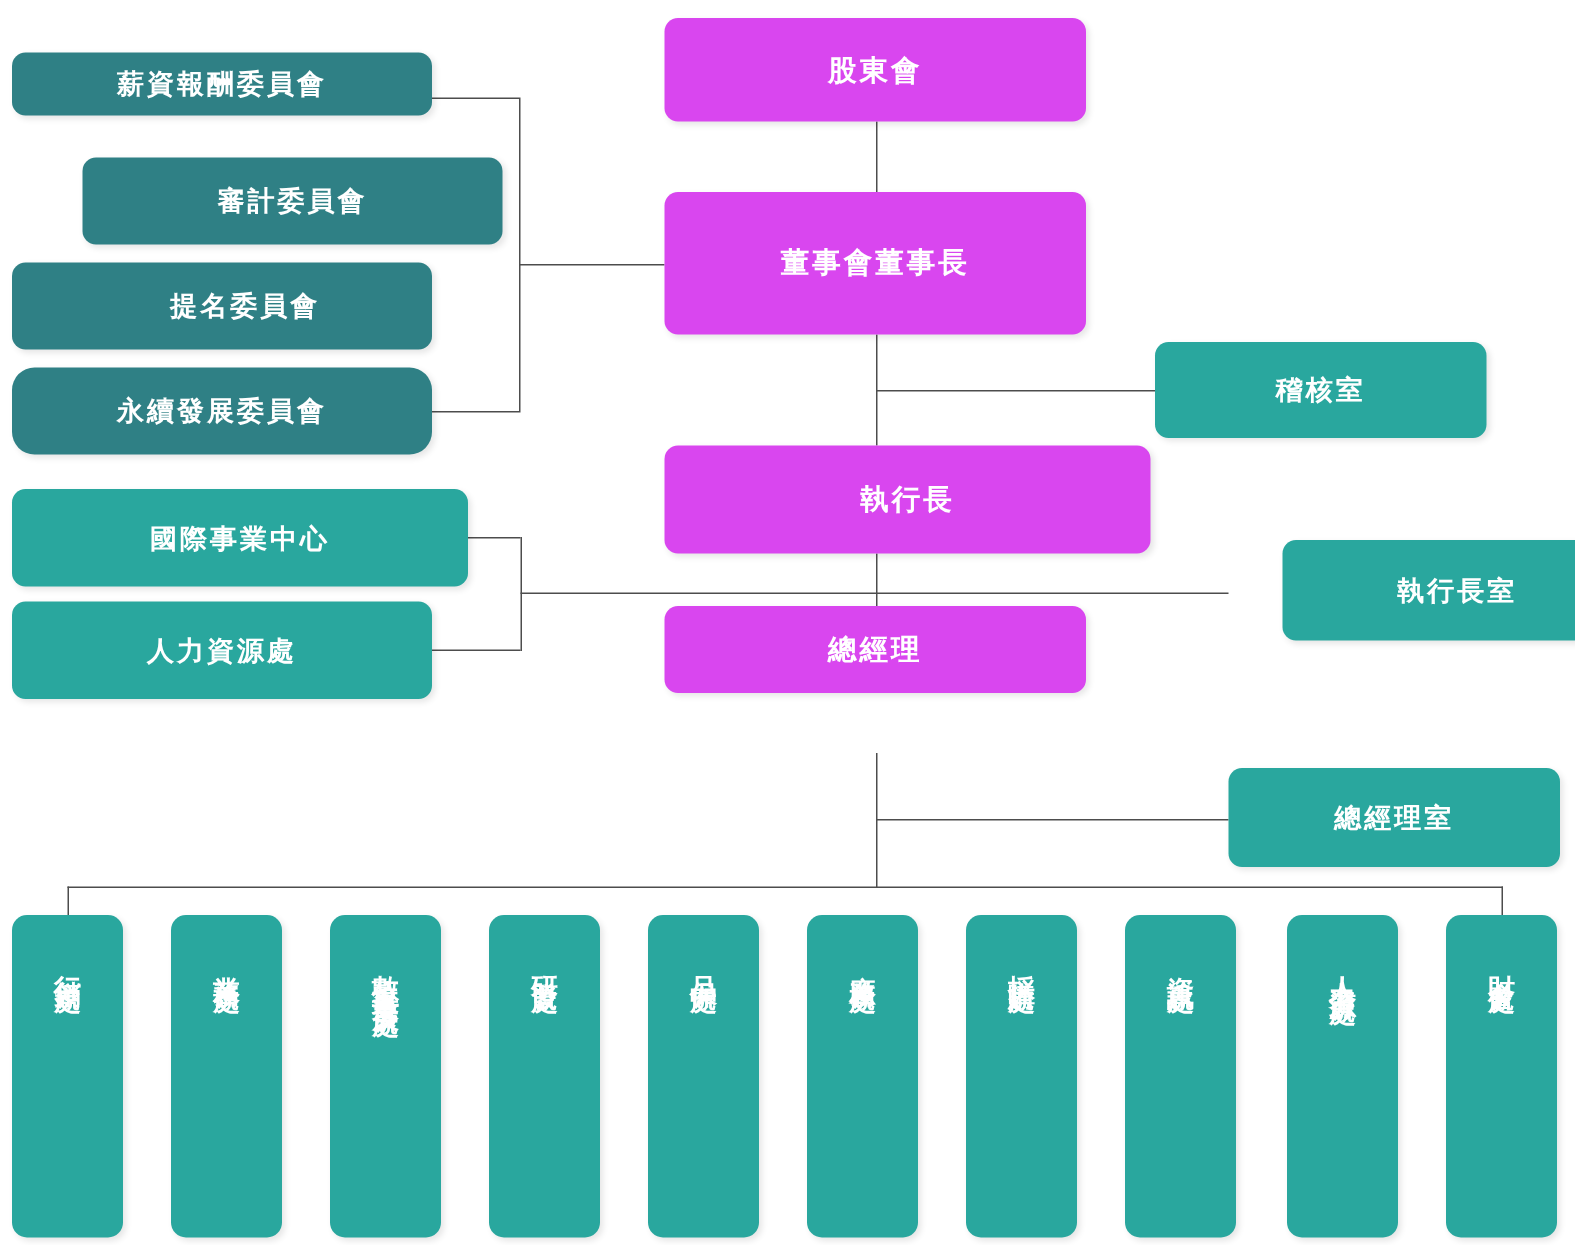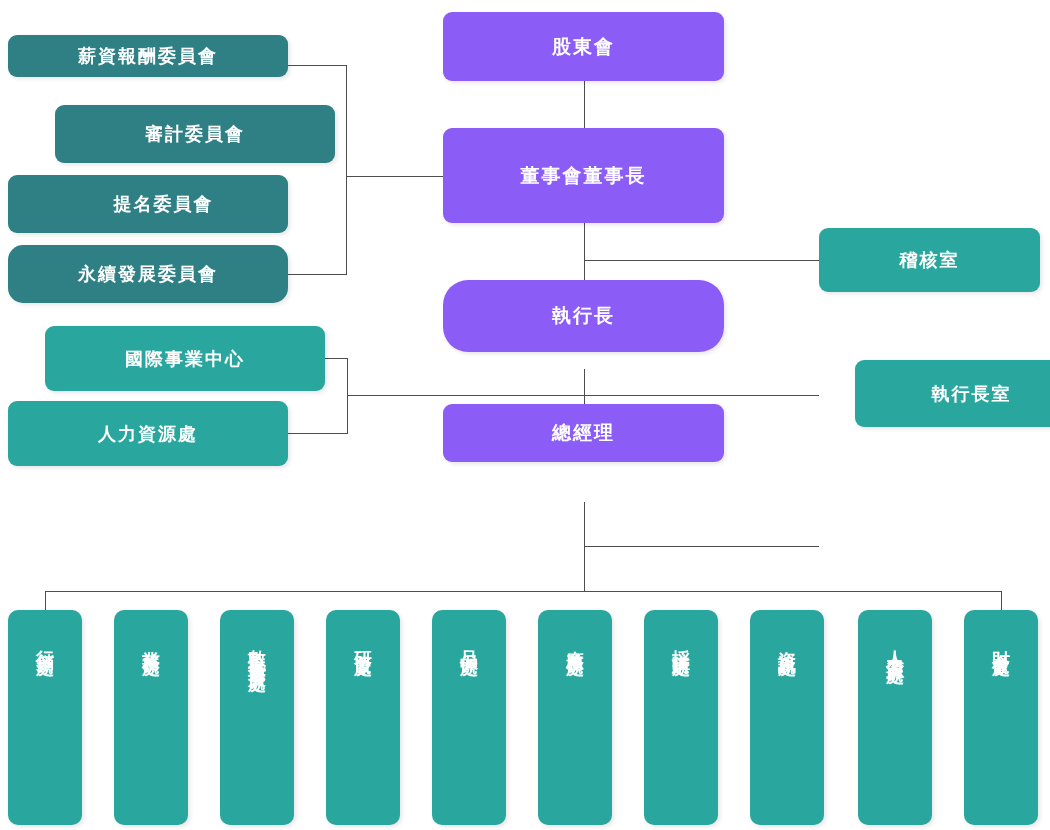--- a/index.html
+++ b/index.html
@@ -25,21 +25,21 @@
     display: flex;
     align-items: center;
     justify-content: center;
     color: #ffffff;
     font-weight: 600;
     text-align: center;
     border-radius: 9px;
     box-shadow: 2px 2px 4px rgba(0,0,0,0.10);
     letter-spacing: 2px;
   }
-  .dark   { background: #8b5cf6; font-size: 19px; }
+  .dark   { background: #d946ef; font-size: 19px; }
   .medium { background: #2f8085; font-size: 18px; }
   .light  { background: #29a79e; font-size: 18px; }
   .two-line { flex-direction: row; line-height: 1.45; }
   .dept {
     border-radius: 10px;
     align-items: flex-start;
     padding-top: 26px;
   }
   .dept span {
     writing-mode: vertical-rl;
@@ -72,34 +72,35 @@
   <div class="line" style="left:287px; top:433px; width:60px;  height:1px;"></div>
   <div class="line" style="left:347px; top:358px; width:1px;   height:76px;"></div>
 
   <div class="node dark" style="left:443px; top:12px; width:281px; height:69px;">股東會</div>
 
   <div class="node dark two-line" style="left:443px; top:128px; width:281px; height:95px;">
     <span>董事會</span>
     <span>董事長</span>
   </div>
 
-  <div class="node dark" style="left:443px; top:280px; width:281px; height:72px;border-radius:25px;">執行長</div>
+  <div class="node dark" style="left:443px; top:297px; width:324px; height:72px;">執行長</div>
 
   <div class="node dark" style="left:443px; top:404px; width:281px; height:58px;">總經理</div>
 
   <div class="node medium" style="left:8px; top:35px; width:280px; height:42px;">薪資報酬委員會</div>
   <div class="node medium" style="left:8px; top:105px; width:280px; height:58px;margin-left:47px;">審計委員會</div>
   <div class="node medium" style="left:8px; top:175px; width:280px; height:58px;padding-left:31px;">提名委員會</div>
   <div class="node medium" style="left:8px; top:245px; width:280px; height:58px;border-radius:15px;">永續發展委員會</div>
 
-  <div class="node light" style="left:8px; top:326px; width:280px; height:65px;margin-left:37px;">國際事業中心</div>
+  <div class="node light" style="left:8px; top:326px; width:304px; height:65px;">國際事業中心</div>
   <div class="node light" style="left:8px; top:401px; width:280px; height:65px;">人力資源處</div>
 
-  <div class="node light" style="left:819px; top:228px; width:221px; height:64px;">稽核室</div>
+  <div class="node light" style="left:770px; top:228px; width:221px; height:64px;">稽核室</div>
   <div class="node light" style="left:855px; top:360px; width:221px; height:67px;padding-left:12px;">執行長室</div>
+  <div class="node light" style="left:819px; top:512px; width:221px; height:66px;">總經理室</div>
 
   <div class="node light dept" style="left:8px; top:610px; width:74px; height:215px;">
     <span>行銷處</span>
   </div>
   <div class="node light dept" style="left:114px; top:610px; width:74px; height:215px;">
     <span>業務處</span>
   </div>
   <div class="node light dept" style="left:220px; top:610px; width:74px; height:215px;">
     <span>數位事業發展處</span>
   </div>

